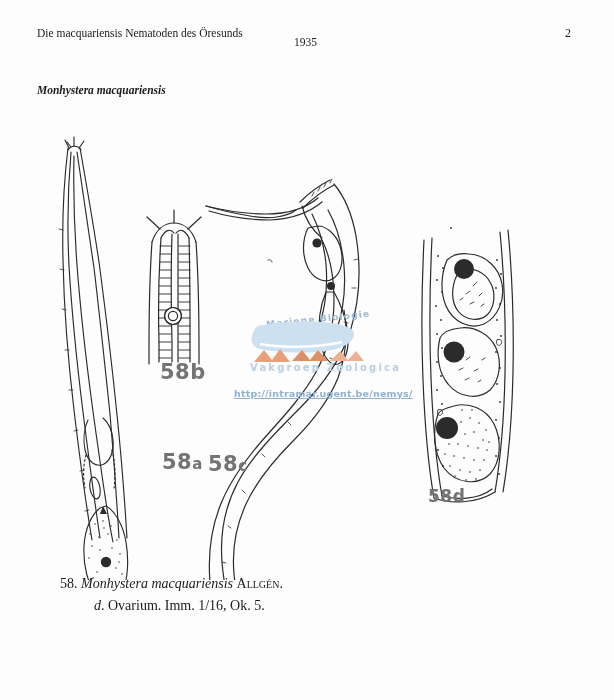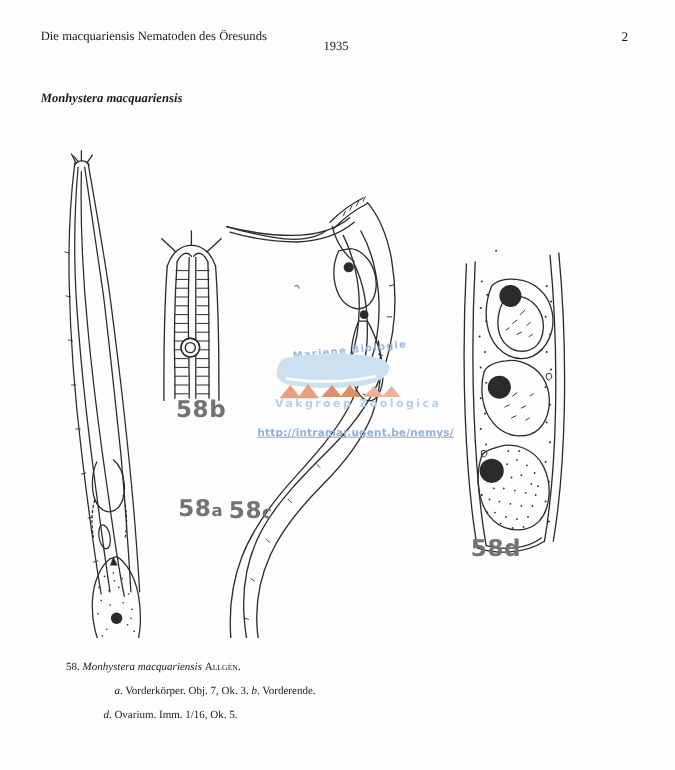--- a/index.html
+++ b/index.html
@@ -22,37 +22,37 @@
 
   
   .plate{position:absolute;left:0;top:110px;width:614px;height:470px;}
   .plate svg{display:block;}
 
   
   .figlabel{position:absolute;font-family:"DejaVu Sans",sans-serif;font-weight:bold;color:#737373;letter-spacing:0.5px;}
   .fl-58a{left:122px;top:450px;font-size:21px;margin-left:40px;}
   .fl-58b{left:160px;top:360px;font-size:21px;}
   .fl-58c{left:208px;top:452px;font-size:21px;}
-  .fl-58d{left:428px;top:486px;font-size:21px;text-align:right;}
+  .fl-58d{left:428px;top:486px;font-size:17px;text-align:right;}
   .figlabel .sub{font-size:15px;}
 
   
   .wm{position:absolute;left:236px;top:310px;width:190px;height:80px;pointer-events:none;}
   .wm-txt1{position:absolute;left:30px;top:4px;font-family:"DejaVu Sans",sans-serif;
            font-size:9px;font-weight:bold;color:#9db9d6;letter-spacing:1.2px;
            transform:rotate(-6deg);white-space:nowrap;}
   .wm-shape{position:absolute;left:14px;top:10px;width:110px;height:34px;}
   .wm-logo{position:absolute;left:14px;top:36px;width:120px;height:20px;}
   .wm-txt2{position:absolute;left:14px;top:52px;font-family:"DejaVu Sans",sans-serif;
            font-size:10px;font-weight:bold;color:#b8cfe4;letter-spacing:2.2px;white-space:nowrap;}
   .wm-url{position:absolute;left:-2px;top:78px;font-family:"DejaVu Sans",sans-serif;
           font-size:9.5px;font-weight:bold;color:#8fb2d4;letter-spacing:0.2px;white-space:nowrap;text-decoration:underline;}
 
   
-  .caption{position:absolute;left:60px;top:596px;width:500px;font-size:10px;line-height:22px;}
+  .caption{position:absolute;left:60px;top:573px;width:500px;font-size:14px;line-height:22px;}
   .cap-l1{white-space:nowrap;}
   .cap-l2{margin-left:44px;white-space:nowrap;}
   .cap-l3{margin-left:34px;white-space:nowrap;}
   .it{font-style:italic;}
   .sc{font-variant:small-caps;}
 </style>
 </head>
 <body>
 
 <div class="page">
@@ -396,22 +396,18 @@
     <div class="wm-txt2">Vakgroep Zoologica</div>
     <div class="wm-url">http://intramar.ugent.be/nemys/</div>
   </div>
 
   <div class="caption">
     <div class="cap-l1">
       <span>58.</span>
       <span class="it">Monhystera macquariensis</span>
       <span class="sc">Allgén</span><span>.</span>
     </div>
-    <div class="cap-l2">
-      <span class="it">a</span><span>. Vorderkörper. Obj. 7, Ok. 3.</span>
-      <span class="it">b</span><span>. Vorderende.</span>
-    </div>
     <div class="cap-l3">
       <span class="it">d</span><span>. Ovarium. Imm. 1/16, Ok. 5.</span>
     </div>
   </div>
 
 </div>
 
 </body></html>

